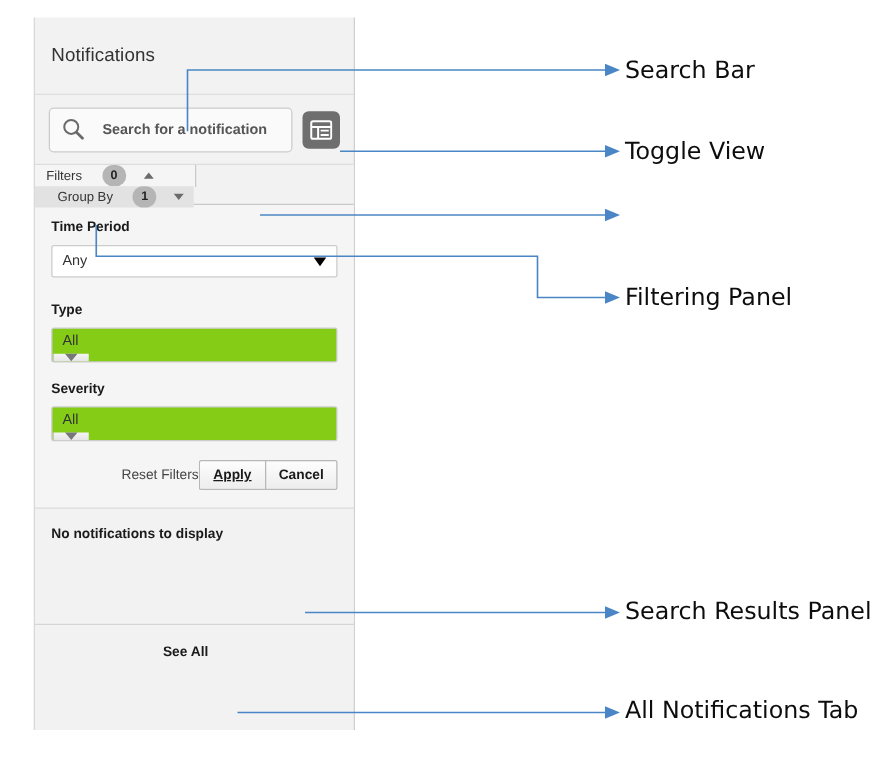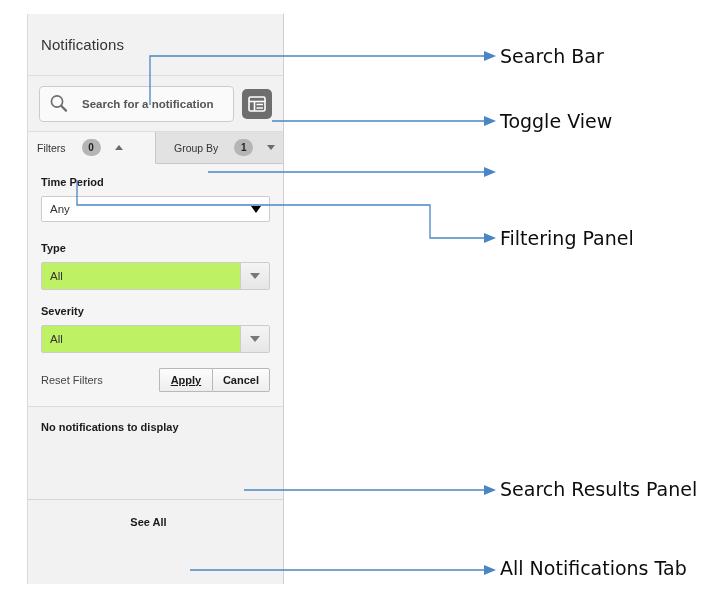--- a/index.html
+++ b/index.html
@@ -89,20 +89,21 @@
     flex: 0 0 30px;
   }
 
   
   .tabs {
     height: 31px;
     display: flex;
     align-items: stretch;
     border-bottom: 1px solid #c9c9c9;
     background: #f2f2f2;
+    flex-direction: column;
   }
   .tab {
     display: flex;
     align-items: center;
     box-sizing: border-box;
     padding: 0 9px;
     font-size: 10.5px;
     color: #333333;
   }
   .tab.active {
@@ -171,27 +172,28 @@
     color: #333;
   }
   .tri-down {
     width: 0; height: 0;
     border-left: 5px solid transparent;
     border-right: 5px solid transparent;
     border-top: 7px solid #000000;
   }
   .select-btn {
     height: 28px;
-    background: #bef264;
+    background: #84cc16;
     border: 1px solid #cccccc;
     border-radius: 2px;
     display: flex;
     align-items: stretch;
     box-sizing: border-box;
     margin-bottom: 15px;
+    flex-direction: column;
   }
   .select-btn .val {
     flex: 1;
     display: flex;
     align-items: center;
     padding-left: 8px;
     font-size: 11.5px;
     color: #333;
   }
   .select-btn .arrow-box {
@@ -211,20 +213,21 @@
 
   .filter-actions {
     display: flex;
     align-items: center;
     padding-bottom: 14px;
   }
   .reset-link {
     flex: 1;
     font-size: 11px;
     color: #444444;
+    text-align: right;
   }
   .btn-group { display: flex; }
   .btn {
     height: 24px;
     min-width: 53px;
     padding: 0 10px;
     background: linear-gradient(#fdfdfd, #ededed);
     border: 1px solid #b8b8b8;
     font-size: 11px;
     font-weight: bold;

